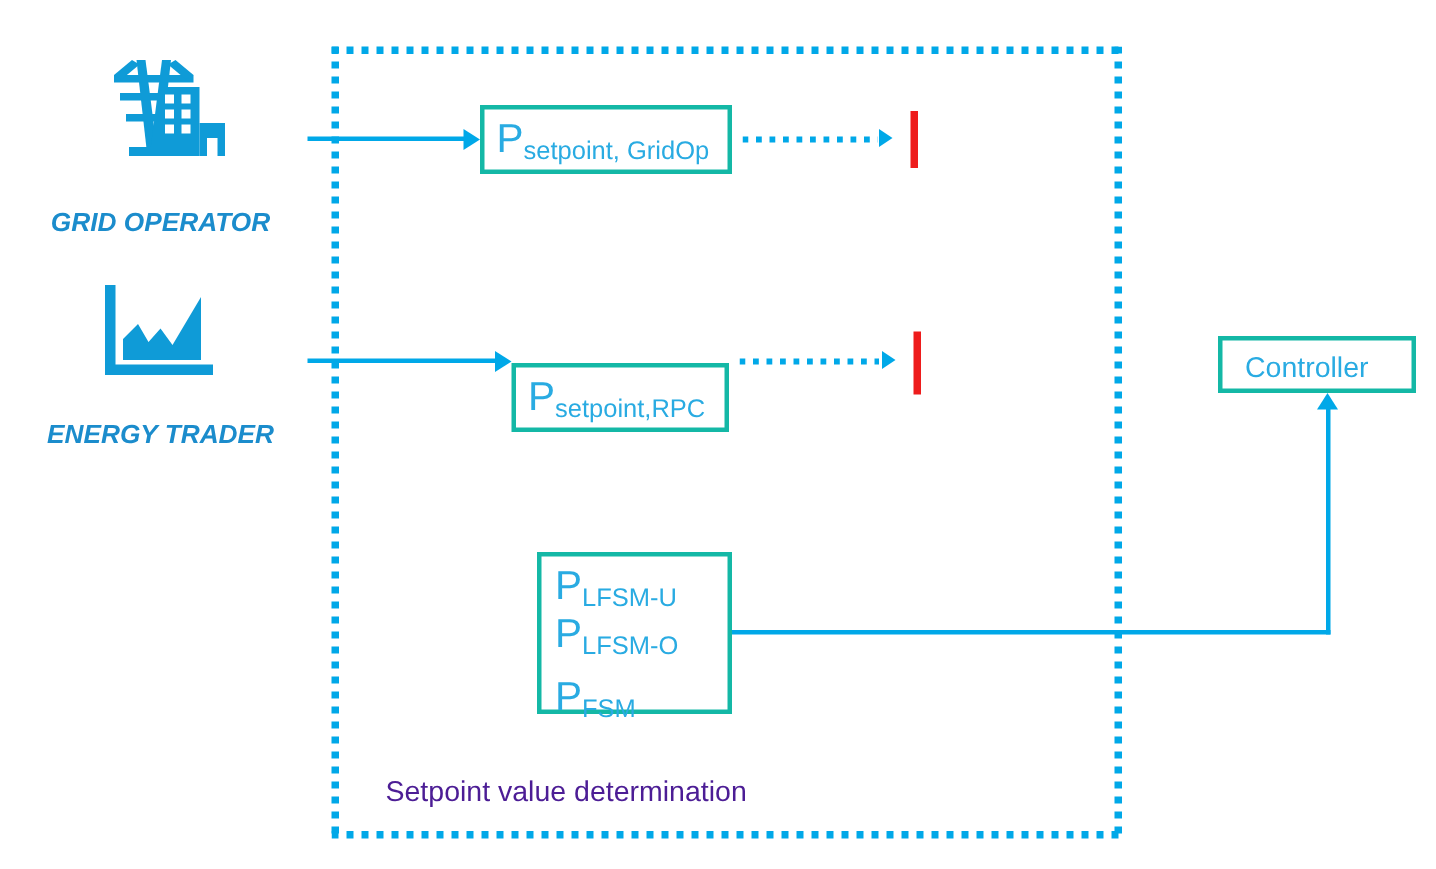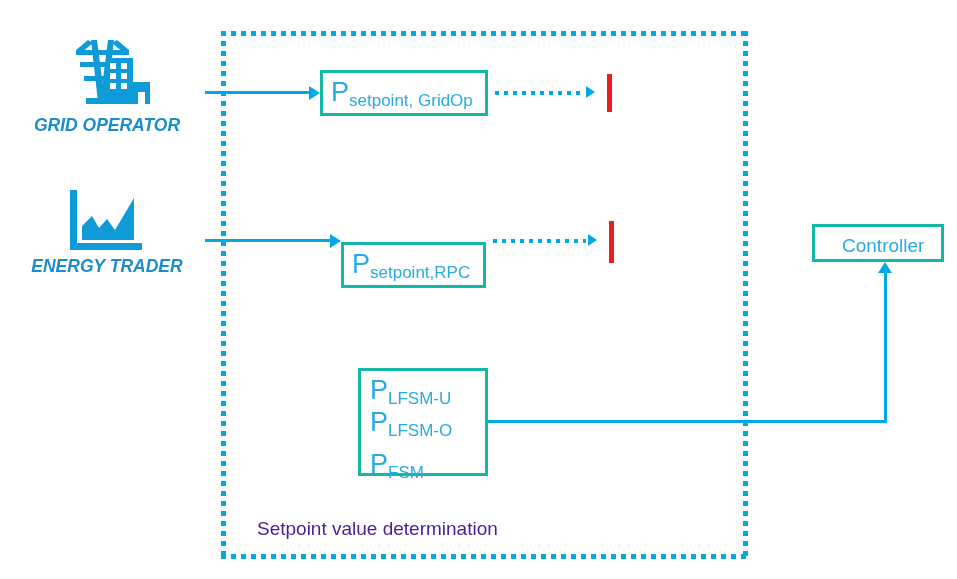--- a/index.html
+++ b/index.html
@@ -63,20 +63,21 @@
   }
 
   .entity-label {
     color: #1b8ccc;
     font-size: 17.5px;
     font-weight: bold;
     font-style: italic;
     font-family: "Liberation Sans", sans-serif;
     white-space: nowrap;
     text-align: center;
+    margin-top: 23px;
   }
 
   
   .line-h { height: 3px; background: #00a8e8; }
   .line-v { width: 3px; background: #00a8e8; }
 
   .dotline-h {
     height: 4px;
     background-image: linear-gradient(to right, #00a8e8 0 4px, rgba(0,0,0,0) 4px 9px);
     background-size: 9px 4px;
@@ -200,16 +201,16 @@
     <div class="formula" style="position:absolute; left:9px; top:80px;">
       <span class="base">P</span><span class="sub">FSM</span>
     </div>
   </div>
 
   <div class="abs line-h" style="left:488px; top:420px; width:399px;"></div>
   <div class="abs line-v" style="left:884px; top:272px; height:151px;"></div>
   <div class="abs arrow-up" style="left:878px; top:262px;"></div>
 
   <div class="abs sbox" style="left:812px; top:224px; width:132px; height:38px;">
-    <div class="flabel" style="position:absolute; left:27px; top:8px;">Controller</div>
+    <div class="flabel" style="position:absolute; left:15px; top:8px;">Controller</div>
   </div>
 
 </div>
 
 </body></html>

